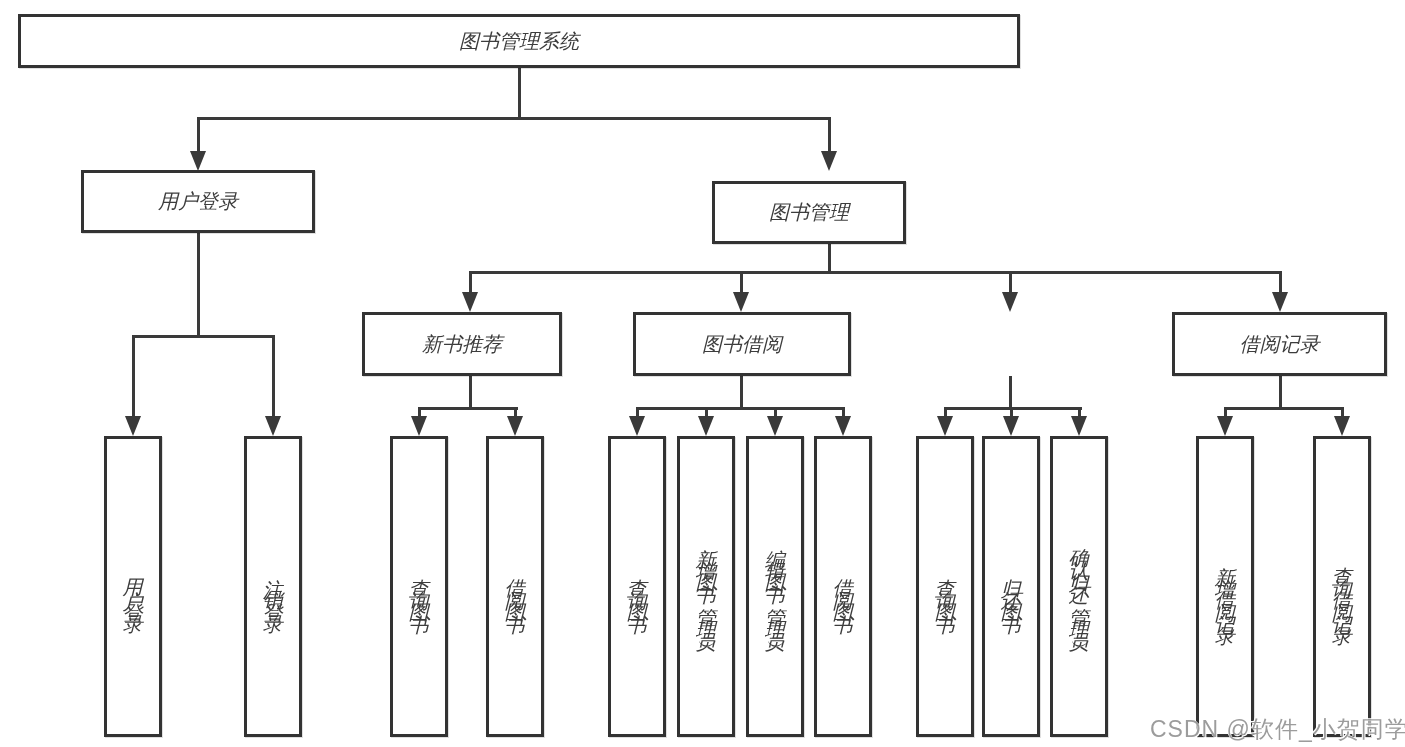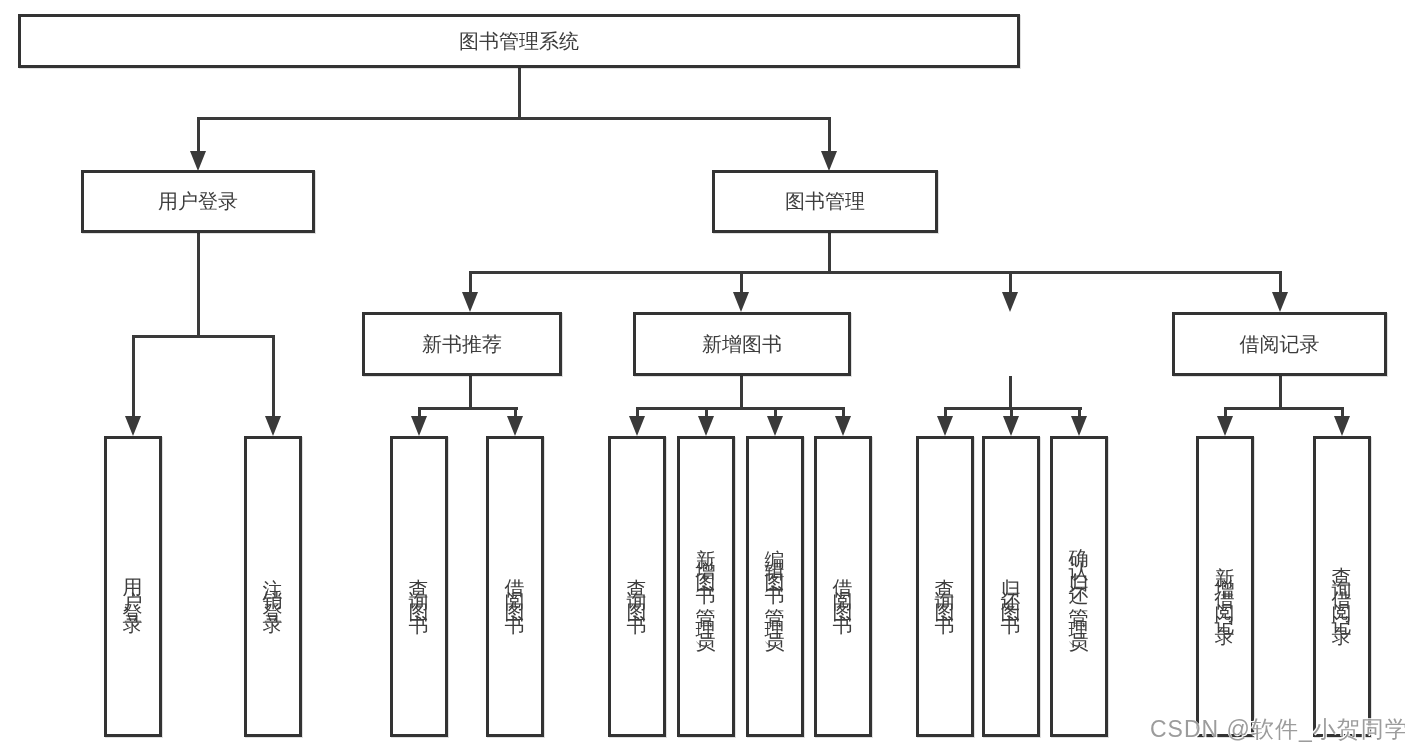--- a/index.html
+++ b/index.html
@@ -20,21 +20,21 @@
     box-sizing: border-box;
     border: 3px solid var(--node_border, #333333);
     background: #ffffff;
     display: flex;
     align-items: center;
     justify-content: center;
     color: var(--node_text, #3d3d3d);
     font-size: 20px;
     box-shadow: 1px 1px 0 rgba(0,0,0,0.12);
   }
-  .node .label { white-space: nowrap; }
+  .node .label { white-space: nowrap; font-style: italic; }
 
   
   .leaf .label {
     writing-mode: vertical-rl;
     text-orientation: upright;
     letter-spacing: 12px;
     line-height: 1;
     white-space: normal;
   }
 
@@ -132,30 +132,30 @@
   <div class="arrow" style="left:1334px; top:416px;"></div>
 
   <div class="node" style="left:18px; top:14px; width:1002px; height:54px;">
     <span class="label">图书管理系统</span>
   </div>
 
   <div class="node" style="left:81px; top:170px; width:234px; height:63px;">
     <span class="label">用户登录</span>
   </div>
 
-  <div class="node" style="left:712px; top:170px; width:226px; height:63px;">
+  <div class="node" style="left:712px; top:181px; width:194px; height:63px;">
     <span class="label">图书管理</span>
   </div>
 
   <div class="node" style="left:362px; top:312px; width:200px; height:64px;">
     <span class="label">新书推荐</span>
   </div>
 
   <div class="node" style="left:633px; top:312px; width:218px; height:64px;">
-    <span class="label">新增图书</span>
+    <span class="label">图书借阅</span>
   </div>
 
 
   <div class="node" style="left:1172px; top:312px; width:215px; height:64px;">
     <span class="label">借阅记录</span>
   </div>
 
   <div class="node leaf" style="left:104px; top:436px; width:58px; height:301px;">
     <span class="label">用户登录</span>
   </div>

